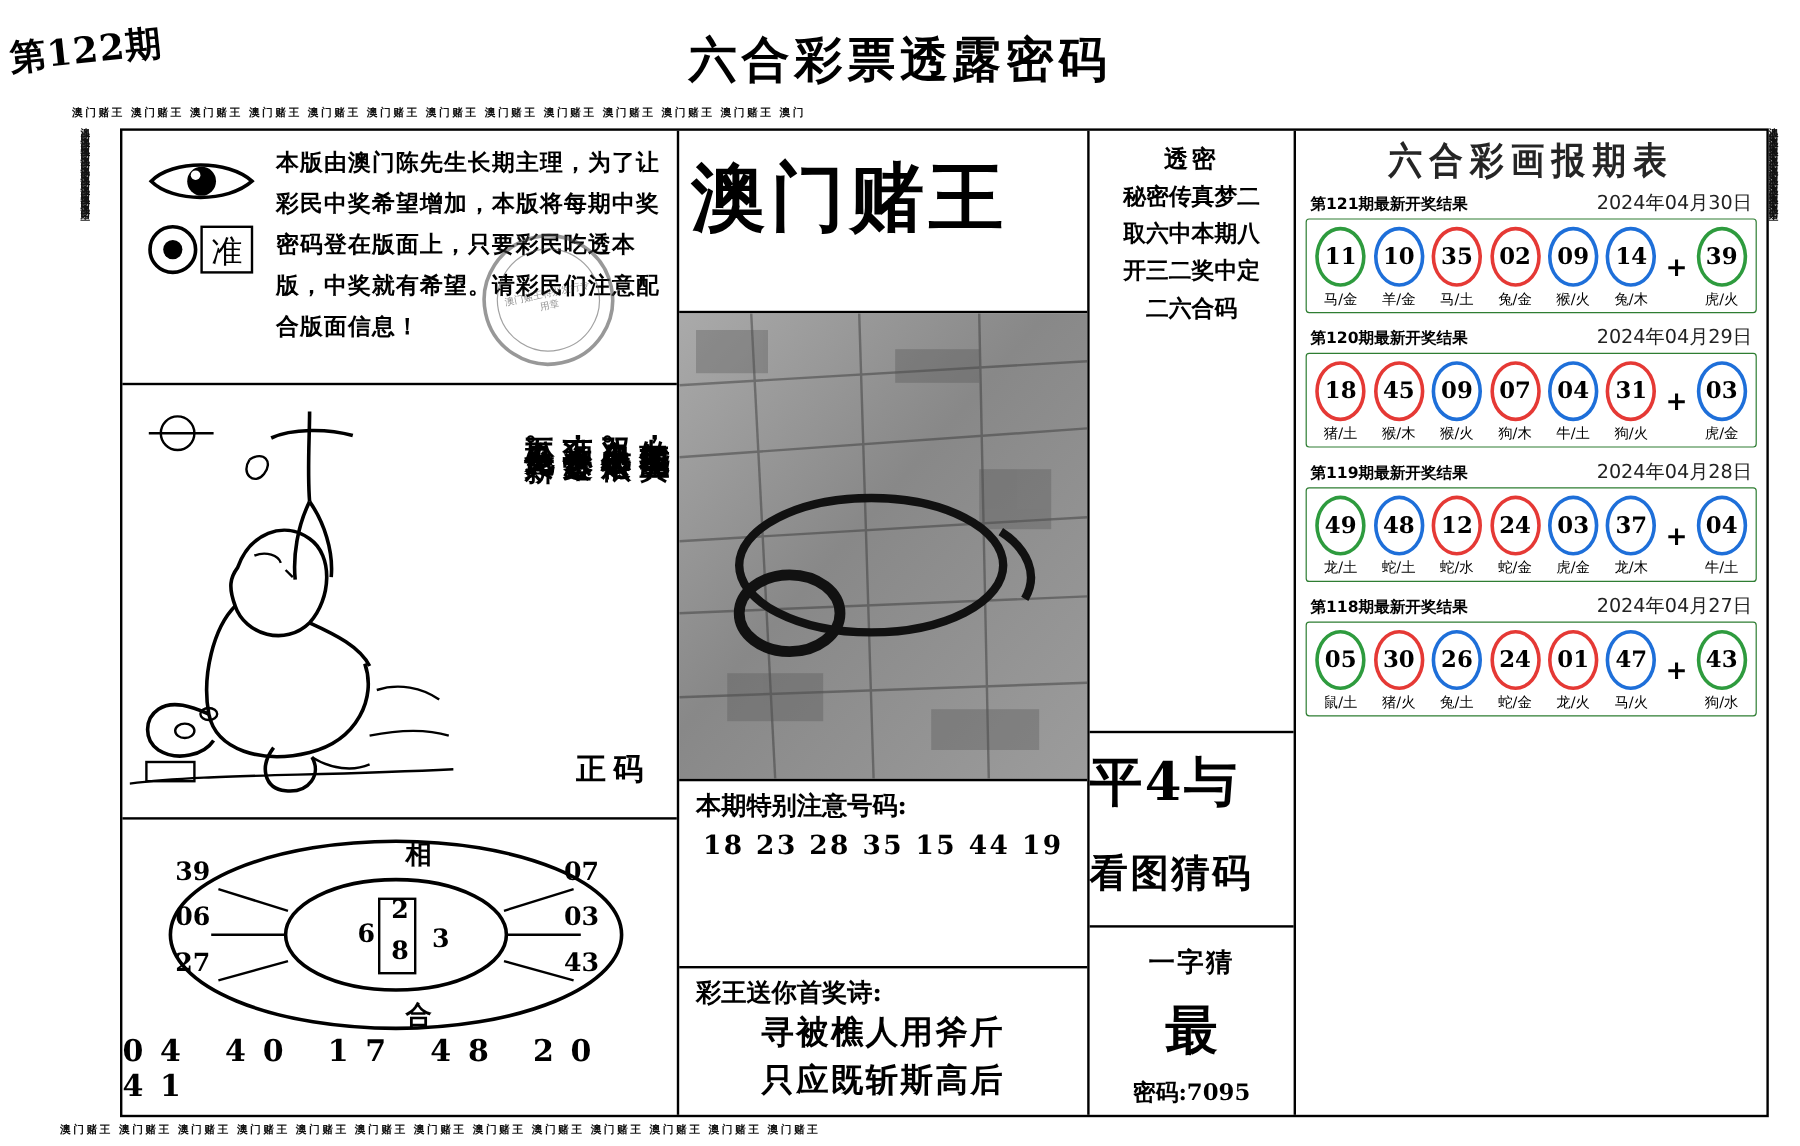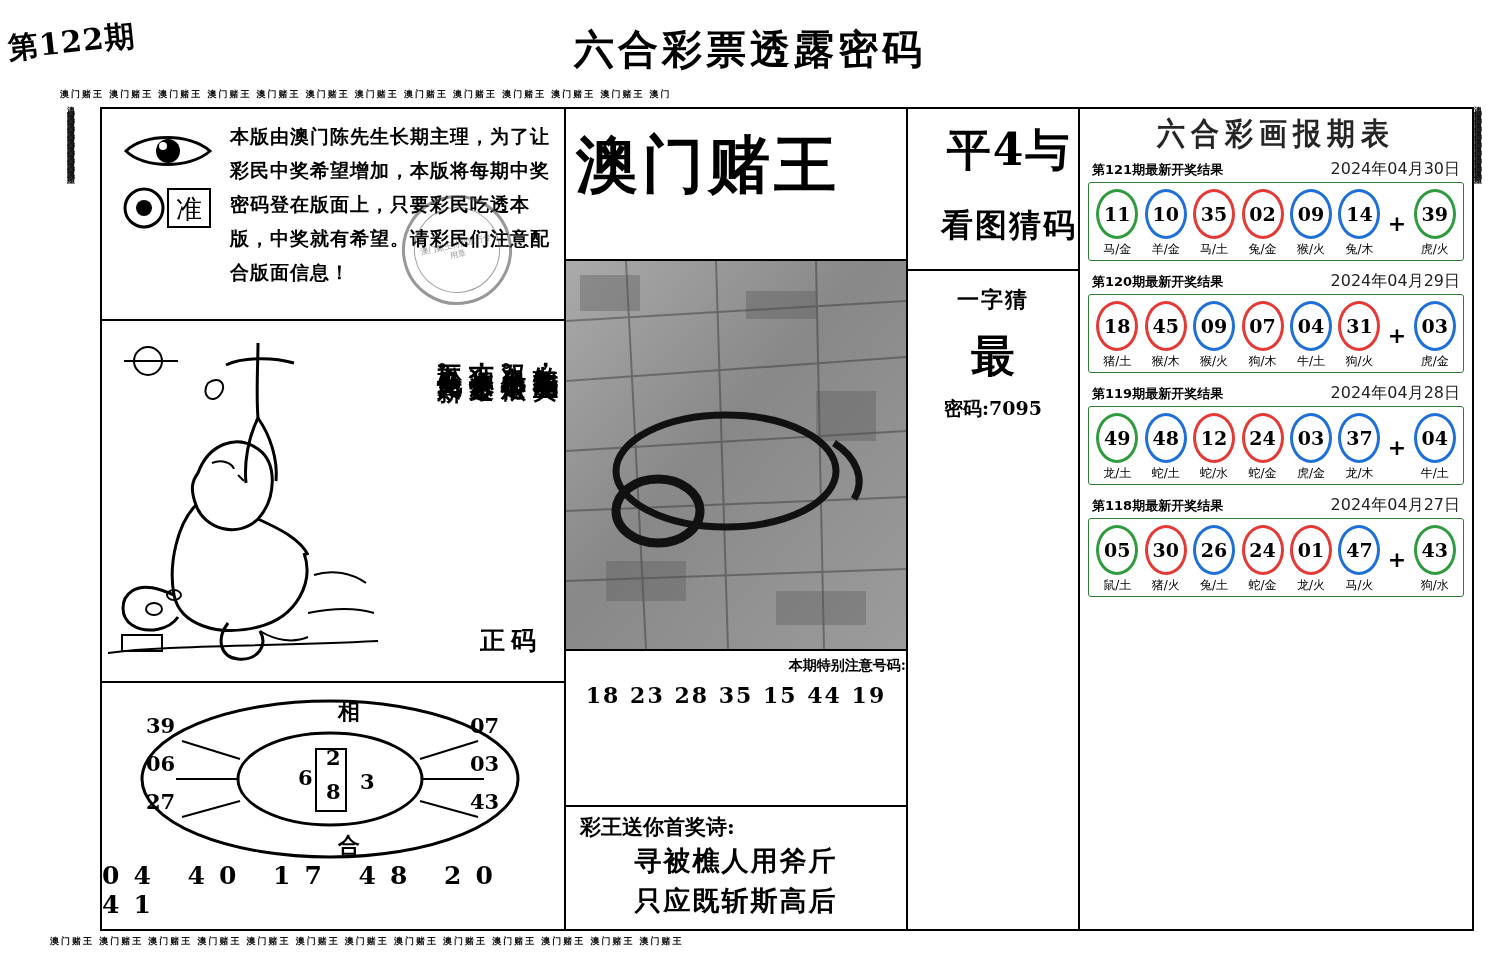--- a/index.html
+++ b/index.html
@@ -83,37 +83,37 @@
 
   
   .brand{position:relative;height:150px;border-bottom:2px solid #000;}
   .brand-text{
     position:absolute;left:10px;top:14px;font-size:62px;font-weight:bold;
     font-family:"DejaVu Serif","Liberation Serif",serif;letter-spacing:4px;
   }
   .photo{position:relative;height:388px;border-bottom:2px solid #000;overflow:hidden;
     background:#8d8d8d;}
   .special{position:relative;height:148px;border-bottom:2px solid #000;padding-top:6px;}
-  .special-label{font-size:14px;font-weight:bold;margin-left:14px;
-    font-family:"DejaVu Serif","Liberation Serif",serif;text-align:right;}
+  .special-label{font-size:21px;font-weight:bold;margin-left:14px;
+    font-family:"DejaVu Serif","Liberation Serif",serif;}
   .special-nums{font-size:22px;font-weight:bold;text-align:center;line-height:40px;
     font-family:"DejaVu Serif","Liberation Serif",serif;letter-spacing:2px;}
   .poem2{position:relative;height:auto;padding-top:6px;}
   .poem2-label{font-size:21px;font-weight:bold;margin-left:14px;
     font-family:"DejaVu Serif","Liberation Serif",serif;}
   .poem2-line{font-size:27px;font-weight:bold;text-align:center;line-height:40px;
     font-family:"DejaVu Serif","Liberation Serif",serif;letter-spacing:2px;}
 
   
   .m2-top{height:500px;border-bottom:2px solid #000;position:relative;}
   .m2-tou{position:absolute;left:0;right:0;top:10px;text-align:center;font-size:20px;
     font-weight:bold;font-family:"DejaVu Serif","Liberation Serif",serif;letter-spacing:3px;}
   .m2-lines{position:absolute;left:0;right:0;top:40px;text-align:center;font-size:19px;
     font-weight:bold;line-height:31px;font-family:"DejaVu Serif","Liberation Serif",serif;}
-  .m2-mid{position:relative;height:148px;border-bottom:2px solid #000;text-align:center;padding-left:32px;}
+  .m2-mid{position:relative;height:148px;border-bottom:2px solid #000;}
   .m2-scribble{font-size:44px;font-weight:bold;letter-spacing:2px;margin-top:12px;
     font-family:"DejaVu Serif","Liberation Serif",serif;}
   .m2-kan{font-size:32px;font-weight:bold;margin-top:24px;letter-spacing:2px;
     font-family:"DejaVu Serif","Liberation Serif",serif;}
   .m2-bot{position:relative;text-align:center;padding-top:14px;}
   .m2-yizi{font-size:22px;font-weight:bold;letter-spacing:2px;
     font-family:"DejaVu Serif","Liberation Serif",serif;}
   .m2-zui{font-size:44px;font-weight:bold;margin-top:12px;
     font-family:"DejaVu Serif","Liberation Serif",serif;}
   .m2-mima{font-size:19px;font-weight:bold;margin-top:10px;
@@ -299,20 +299,29 @@
       </div>
 
       <div class="poem2">
         <div class="poem2-label">彩王送你首奖诗:</div>
         <div class="poem2-line">寻被樵人用斧斤</div>
         <div class="poem2-line">只应既斩斯高后</div>
       </div>
     </div>
 
     <div class="col-mid2">
+      <div class="m2-top">
+        <div class="m2-tou">透密</div>
+        <div class="m2-lines">
+          <div>秘密传真梦二</div>
+          <div>取六中本期八</div>
+          <div>开三二奖中定</div>
+          <div>二六合码</div>
+        </div>
+      </div>
       <div class="m2-mid">
         <div class="m2-scribble">平4与</div>
         <div class="m2-kan">看图猜码</div>
       </div>
       <div class="m2-bot">
         <div class="m2-yizi">一字猜</div>
         <div class="m2-zui">最</div>
         <div class="m2-mima">密码:7095</div>
       </div>
     </div>

